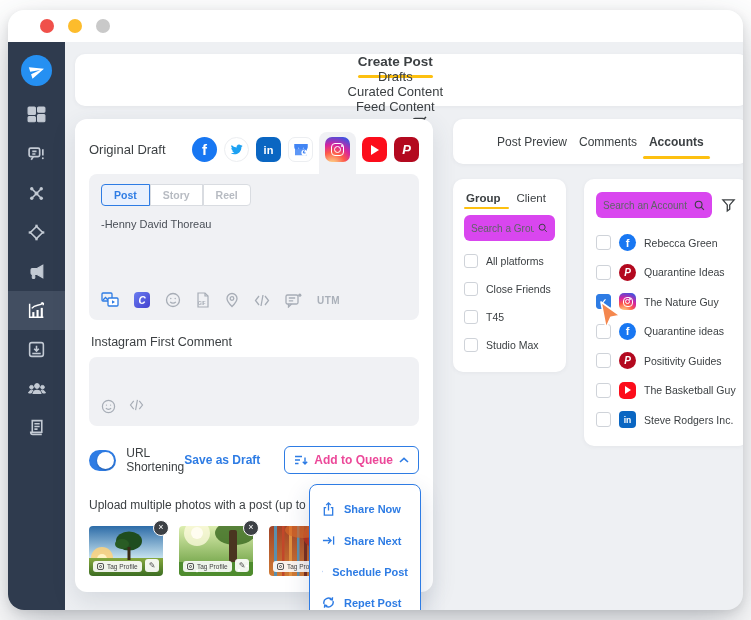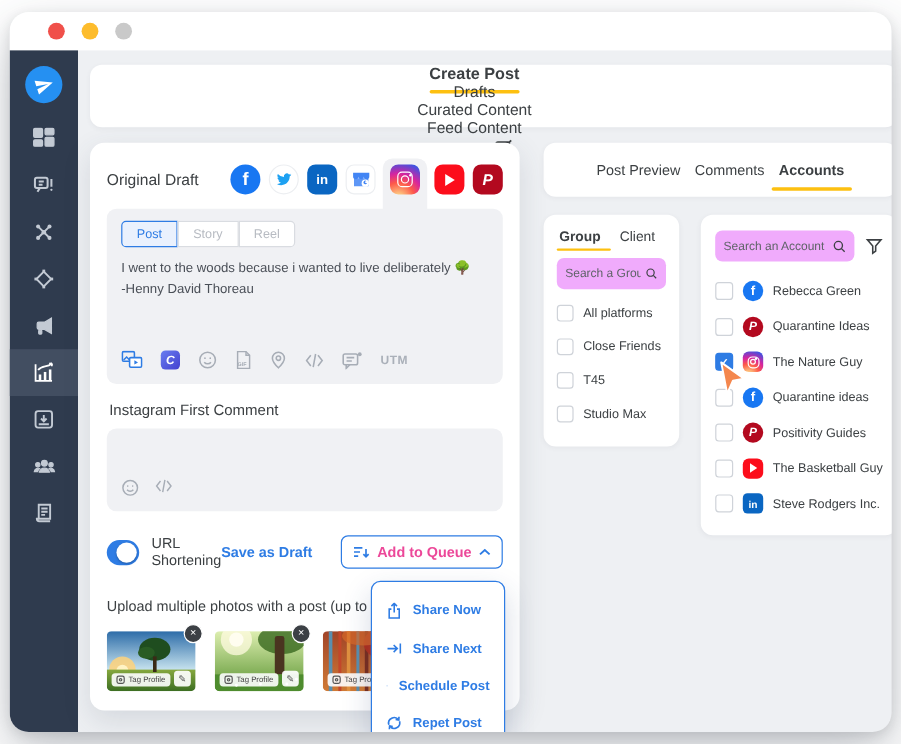--- a/index.html
+++ b/index.html
@@ -64,21 +64,21 @@
   .ig-cam::before { content:""; position:absolute; inset:1.8px; border:1.6px solid #fff; border-radius:50%; }
   .ig-cam::after { content:""; position:absolute; top:.5px; right:.5px; width:2px; height:2px;
     background:#fff; border-radius:50%; }
   .play { width:0; height:0; border-left:8px solid #fff; border-top:5px solid transparent;
     border-bottom:5px solid transparent; }
 
   .post-box { background:#f0f1f4; border-radius:8px; padding:10px 12px 12px; margin-top:12px;
     position:relative; }
   .type-tabs { display:flex; }
   .type-tab { font-size:10.5px; padding:4px 12px; border:1px solid #d9dce1; background:#fff;
-    color:#b7bbc2; font-weight:normal; }
+    color:#b7bbc2; font-weight:bold; }
   .type-tab:first-child { border-radius:4px 0 0 4px; border:1.5px solid #2e7ce4;
     background:#eaf1fd; color:#2e7ce4; }
   .type-tab:last-child { border-radius:0 4px 4px 0; }
   .post-text { font-size:11px; color:#4a4f57; line-height:1.55; margin-top:10px; min-height:62px; }
   .post-toolbar { display:flex; align-items:center; gap:15px; margin-top:14px; }
   .canva-ic { width:16px; height:16px; border-radius:4px; color:#fff; font-size:10px; font-weight:bold;
     display:flex; align-items:center; justify-content:center;
     background:linear-gradient(135deg,#6a7df0,#4340cf); font-style:italic; }
   .utm { font-size:10px; font-weight:bold; color:#aab0b9; letter-spacing:.5px; }
 
@@ -128,21 +128,21 @@
     height:3px; border-radius:2px; background:#fdc010; }
 
   .panel-row { display:flex; gap:18px; align-items:flex-start; }
   .group-card { width:113px; flex-shrink:0; background:#fff; border-radius:10px; padding:13px 11px 6px;
     box-shadow:0 1px 4px rgba(60,70,90,.06); }
   .g-tabs { display:flex; gap:16px; margin:0 2px 11px; }
   .g-tab { font-size:11.5px; color:#3c4043; position:relative; }
   .g-tab.active { font-weight:bold; }
   .g-tab.active::after { content:""; position:absolute; left:-2px; right:-8px; bottom:-5px;
     height:2.5px; border-radius:2px; background:#fdc010; }
-  .search-box { background:#f0abfc; border-radius:6px; display:flex; align-items:center;
+  .search-box { background:#d946ef; border-radius:6px; display:flex; align-items:center;
     padding:0 7px; height:26px; gap:4px;justify-content:center; }
   .search-box input { border:0; background:transparent; outline:none; width:100%;
     font-size:10px; color:#3c4043; font-family:"Liberation Sans",sans-serif; }
   .search-box input::placeholder { color:#5f6368; opacity:1; }
   .group-list { margin-top:13px; }
   .g-row { display:flex; align-items:center; gap:8px; margin-bottom:14px; font-size:10.5px; color:#3c4043; }
   .cb { width:14px; height:14px; border:1px solid #cfd3d9; border-radius:3px; background:#fff;
     flex-shrink:0; display:flex; align-items:center; justify-content:center; }
   .cb .tick { display:none; color:#fff; font-size:9px; font-weight:bold; }
   .cb.checked { background:#2e7ce4; border-color:#2e7ce4; }
@@ -313,21 +313,20 @@
             </div>
           </div>
 
           <div class="post-box">
             <div class="type-tabs">
               <span class="type-tab">Post</span>
               <span class="type-tab">Story</span>
               <span class="type-tab">Reel</span>
             </div>
             <div class="post-text">
-              <div>I went to the woods because i wanted to live deliberately 🌳</div>
               <div>-Henny David Thoreau</div>
             </div>
             <div class="post-toolbar">
               <span style="display:flex">
                 <svg width="18" height="16" viewBox="0 0 18 16" fill="none" stroke="#2e7ce4" stroke-width="1.3">
                     <rect x="1" y="1" width="10" height="8" rx="1"></rect>
                     <path d="M2 8l2.5-2.5L7 8"></path>
                     <rect x="7" y="6" width="10" height="8" rx="1" fill="#fff"></rect>
                     <path d="M11 8.3l3 1.7-3 1.7z" fill="#2e7ce4" stroke="none"></path>
                   </svg>

